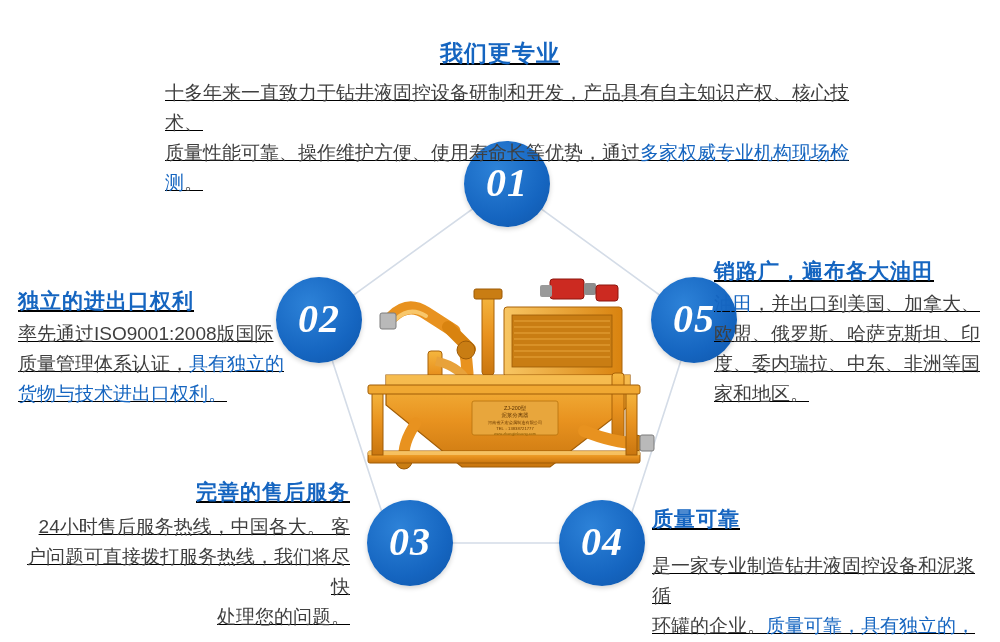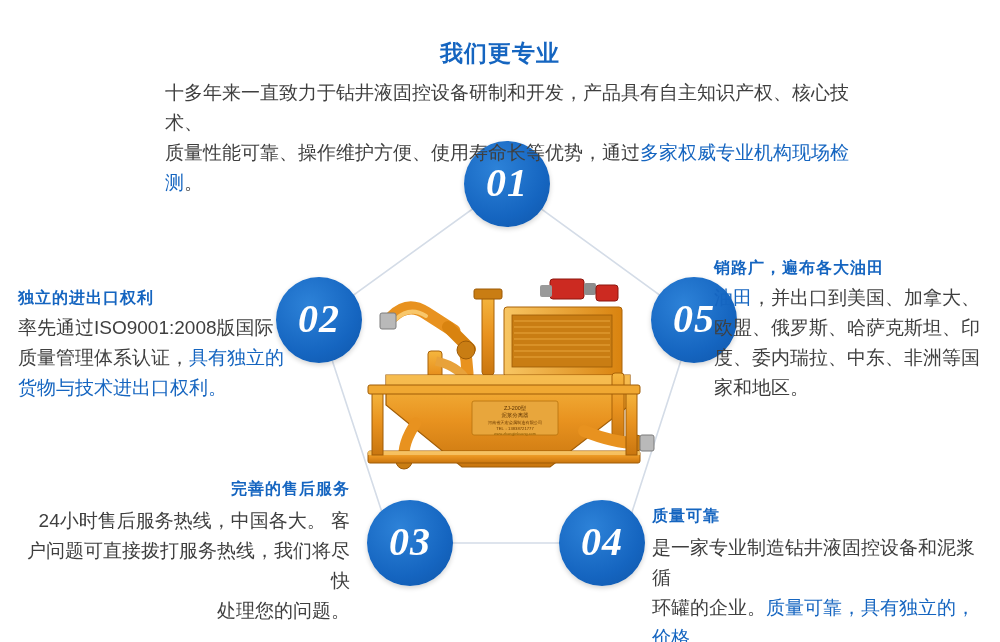--- a/index.html
+++ b/index.html
@@ -49,24 +49,24 @@
     line-height: 1;
     transform: translateY(-1px);
   }
   #badge01 { left: 464px; top: 141px; }
   #badge02 { left: 276px; top: 277px; justify-content: center; }
   #badge05 { left: 651px; top: 277px; }
   #badge03 { left: 367px; top: 500px; }
   #badge04 { left: 559px; top: 500px; }
 
   
-  .block { position: absolute; }
+  .block { position: absolute; text-decoration: underline; }
   .heading {
     color: #1565c0;
-    font-size: 16px;
+    font-size: 21px;
     font-weight: bold;
     letter-spacing: 1px;
     line-height: 1.2;
     margin-bottom: 8px;
   }
   .body {
     color: #3f3f3f;
     font-size: 19px;
     line-height: 30px;
   }
@@ -79,21 +79,21 @@
   #block-left-top { left: 18px; top: 288px; width: 290px; text-align: left; }
   #block-left-top .heading { margin-bottom: 6px; }
 
   #block-right-top { left: 714px; top: 258px; width: 276px; text-align: left; }
   #block-right-top .heading { margin-bottom: 6px; }
 
   #block-left-bottom { left: 20px; top: 479px; width: 330px; text-align: right; }
   #block-left-bottom .heading { }
 
   #block-right-bottom { left: 652px; top: 506px; width: 340px; text-align: left; }
-  #block-right-bottom .heading { margin-bottom: 8px; }
+  #block-right-bottom .heading { margin-bottom: 20px; }
 
   
   #machine {
     position: absolute;
     left: 344px;
     top: 255px;
     width: 320px;
     height: 230px;
   }
 </style>

